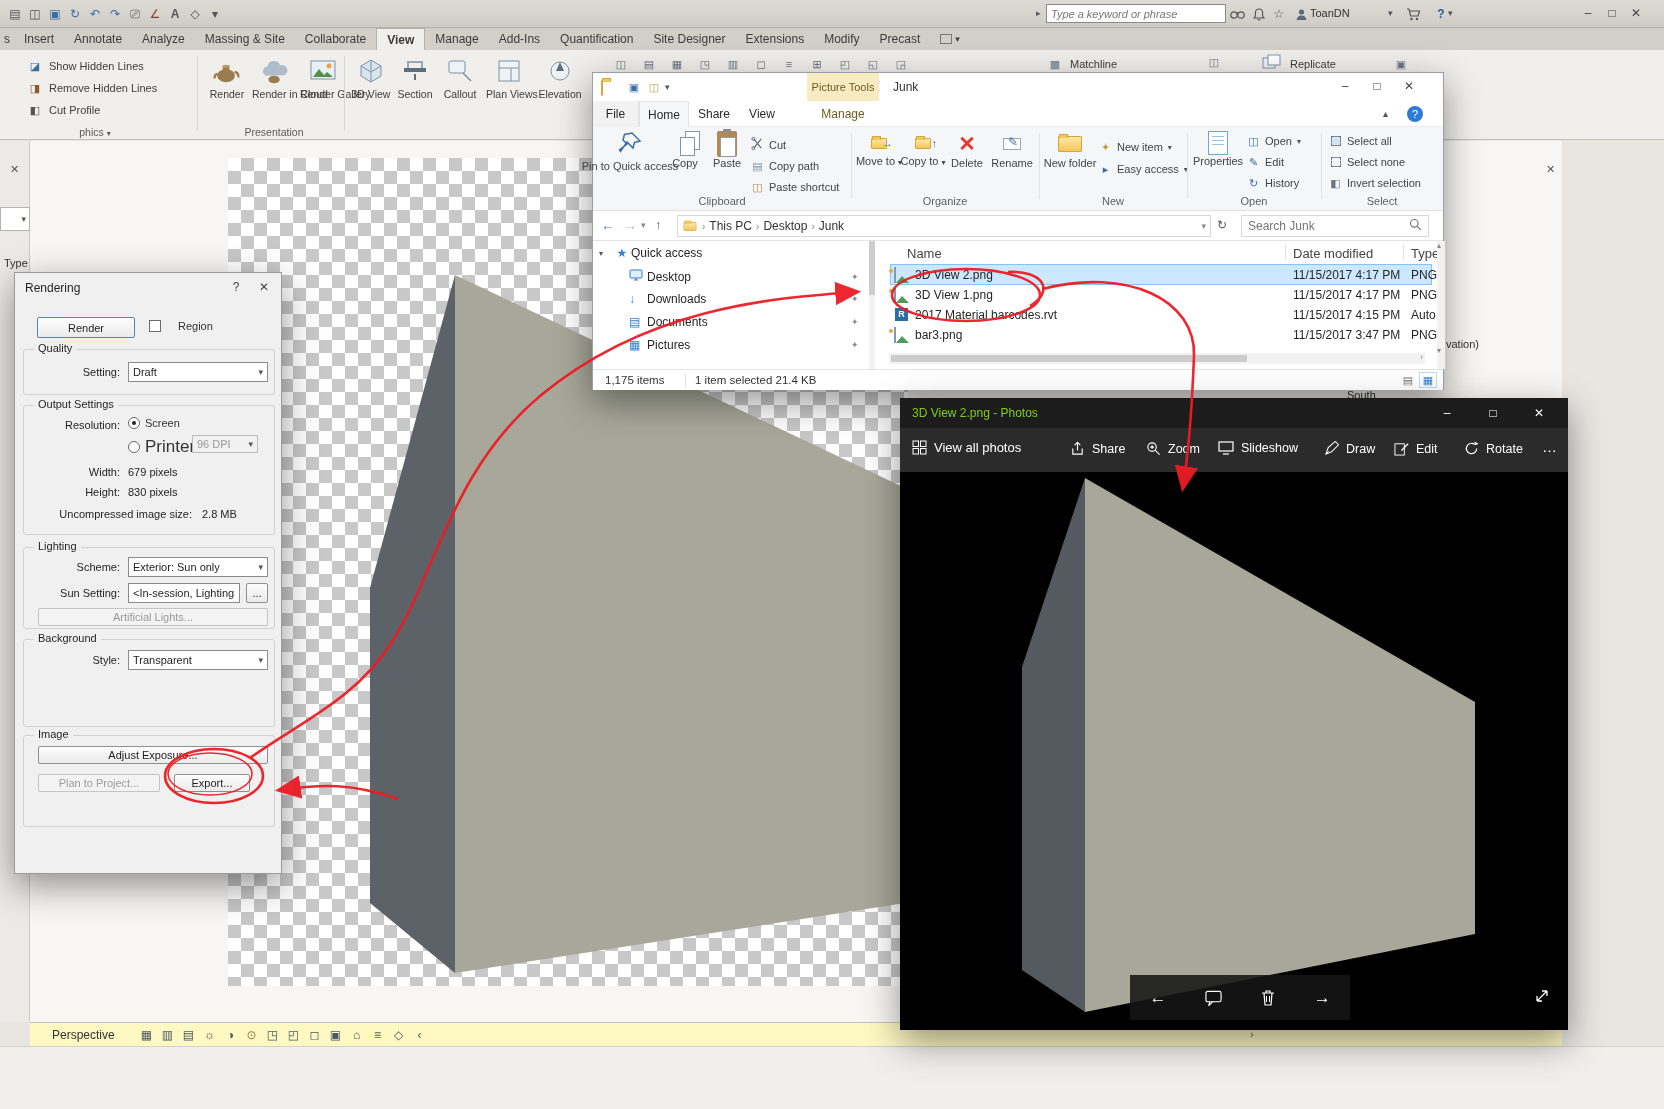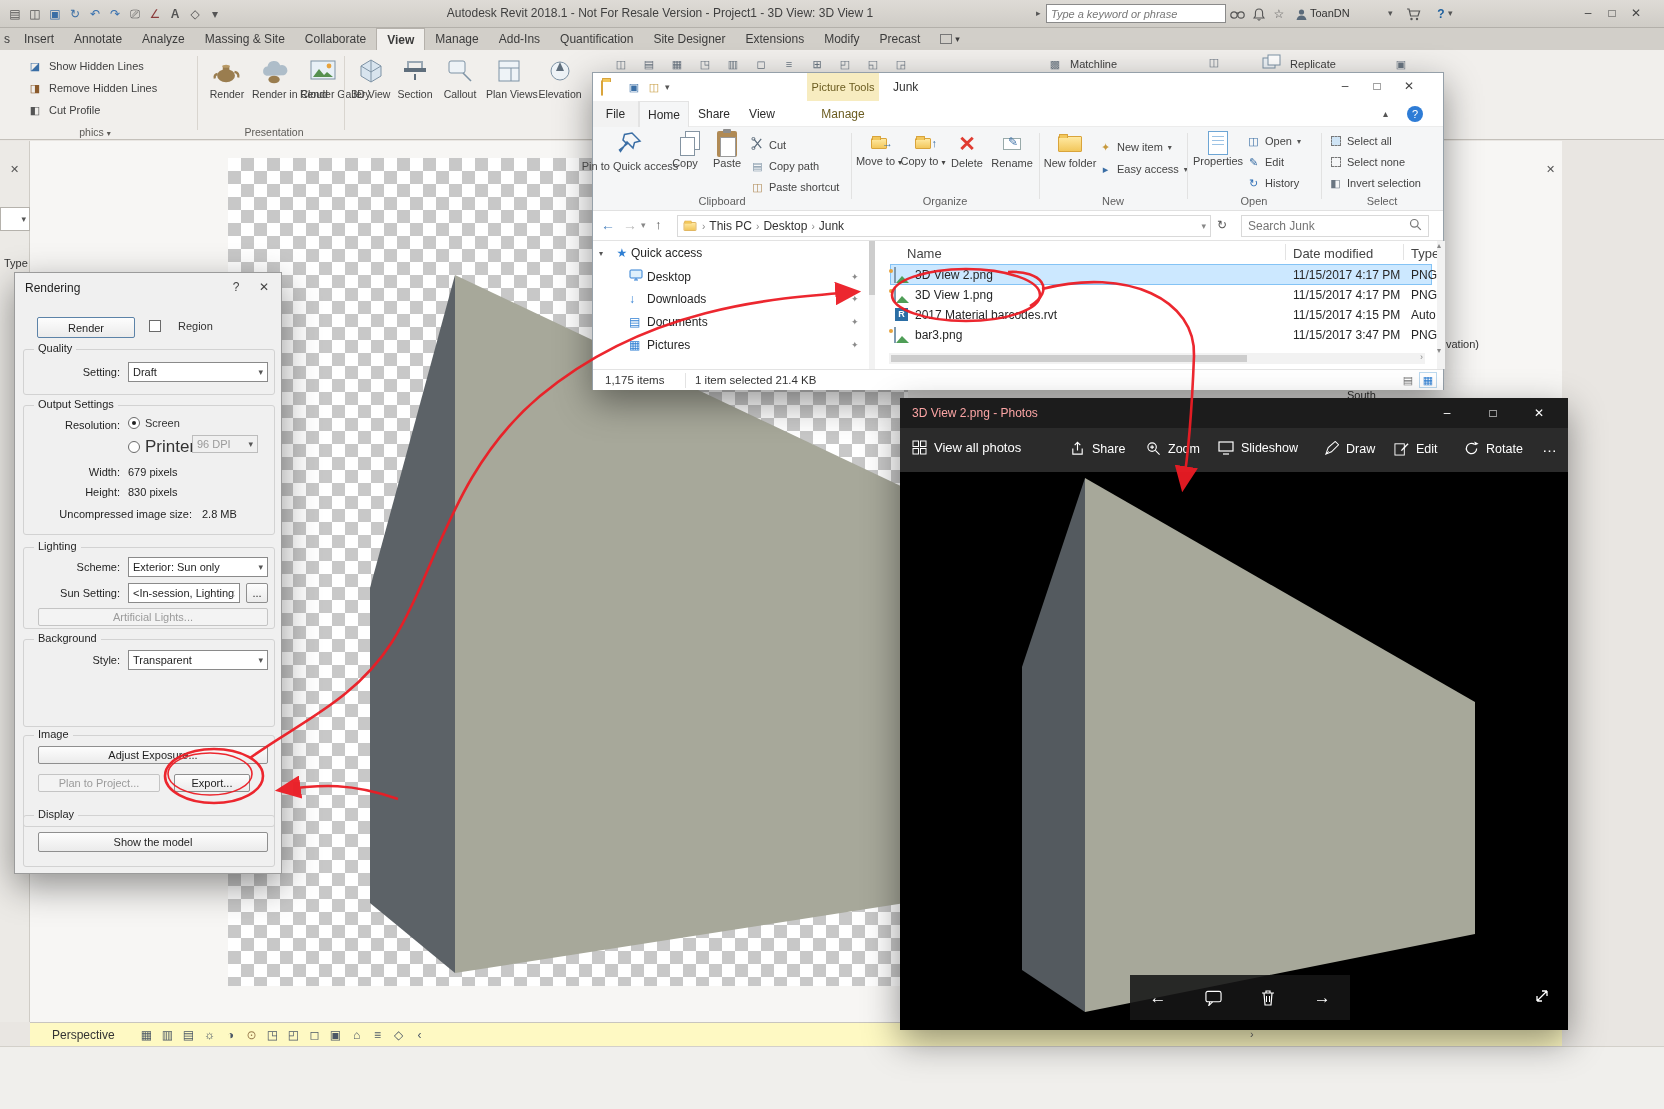--- a/index.html
+++ b/index.html
@@ -93,21 +93,20 @@
       <span class="qat" style="color:#3a6ea5">▣</span>
       <span class="qat" style="color:#3a6ea5">↻</span>
       <span class="qat" style="color:#356fae">↶</span>
       <span class="qat" style="color:#356fae">↷</span>
       <span class="qat">⎚</span>
       <span class="qat" style="color:#8b3b3b">∠</span>
       <span class="qat" style="font-weight:bold">A</span>
       <span class="qat">◇</span>
       <span class="qat">▾</span>
     </div>
-    <div class="a rv-title" style="left:300px;top:6px;width:720px;text-align:center">Autodesk Revit 2018.1 - Not For Resale Version -   Project1 - 3D View: 3D View 1</div>
     <span class="a" style="left:1036px;top:8px;font-size:9px;color:#555">▸</span>
     <input class="a rv-search" style="left: 1046px; top: 4px;" placeholder="Type a keyword or phrase">
     <span class="a qat" style="left:1228px;top:5px">
       <svg width="15" height="12" viewBox="0 0 15 12">
           <circle cx="4" cy="7" r="3.2" fill="none" stroke="#555" stroke-width="1.2"></circle>
           <circle cx="11" cy="7" r="3.2" fill="none" stroke="#555" stroke-width="1.2"></circle>
           <path d="M6.5 5h2" stroke="#555" stroke-width="1.2"></path>
         </svg>
     </span>
     <span class="a qat" style="left:1250px;top:5px">
@@ -654,30 +653,26 @@
       </div>
     </div>
 
     <div class="grp" style="left:8px;top:462px;width:252px;height:92px">
       <span class="glbl">Image</span>
       <div class="a btn3" style="left:14px;top:10px;width:230px;height:18px">Adjust Exposure...</div>
       <div class="a btn3 dis" style="left:14px;top:38px;width:122px;height:18px">Plan to Project...</div>
       <div class="a btn3" style="left:150px;top:38px;width:76px;height:18px">Export...</div>
     </div>
 
-    <div class="grp" style="left:8px;top:542px;width:252px;height:52px">
-      <span class="glbl">Display</span>
-      <div class="a btn3" style="left:14px;top:16px;width:230px;height:20px">Show the model</div>
-    </div>
   </div>
 
   <div class="win" style="left:900px;top:398px;width:668px;height:632px;background:#000">
 
     <div class="a" style="left:0;top:0;width:100%;height:30px;background:#1c1c1c">
-      <span class="a" style="left:12px;top:8px;font-size:12px;color:#fca5a5">3D View 2.png - Photos</span>
+      <span class="a" style="left:12px;top:8px;font-size:12px;color:#84cc16">3D View 2.png - Photos</span>
       <span class="a winbtn" style="left:524px;top:5px;width:46px;color:#fff">–</span>
       <span class="a winbtn" style="left:570px;top:5px;width:46px;color:#fff">□</span>
       <span class="a winbtn" style="left:616px;top:5px;width:46px;color:#fff">✕</span>
     </div>
 
     <div class="a" style="left:0;top:30px;width:100%;height:44px;background:#2b2b2b">
       <div class="a ph-toolbtn" style="left:12px;top:12px;font-size:13px">
         <span class="ph-ic">
             <svg width="15" height="15" viewBox="0 0 15 15">
               <rect x="1" y="1" width="5.5" height="5.5" fill="none" stroke="#fff"></rect>

